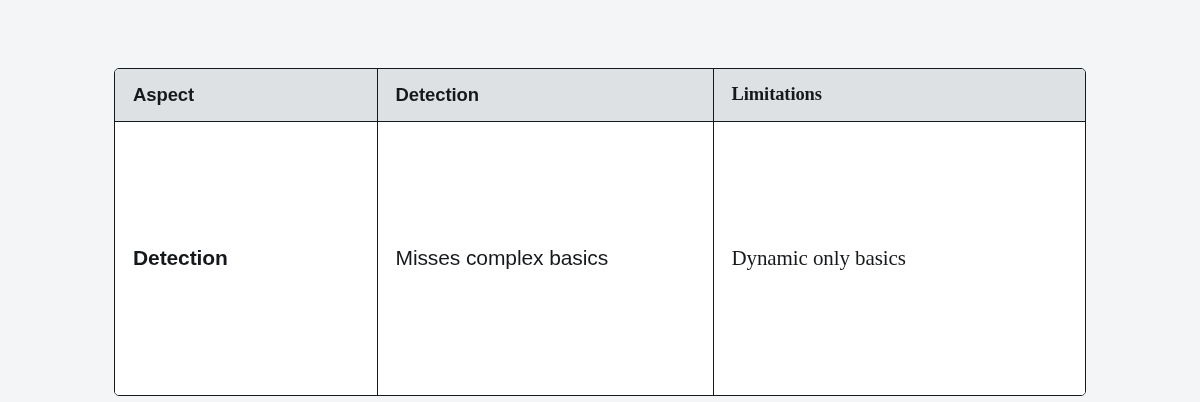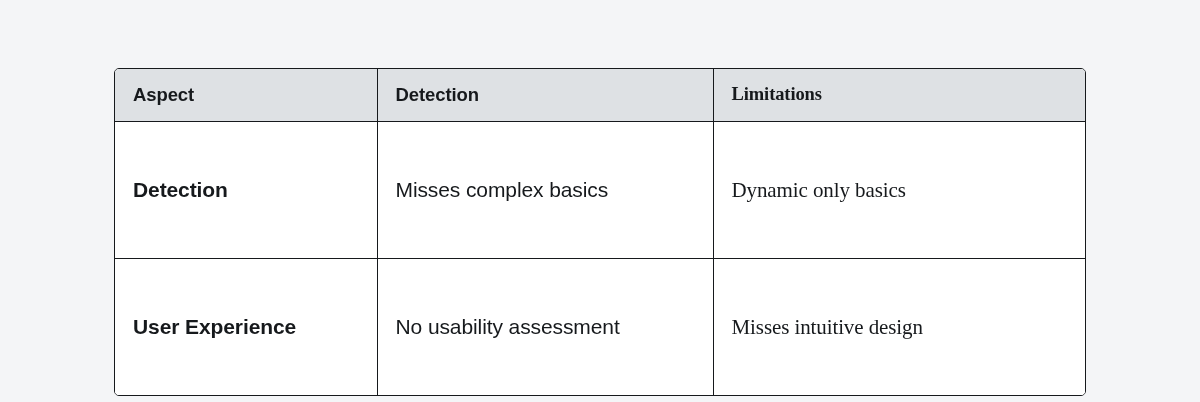--- a/index.html
+++ b/index.html
@@ -108,22 +108,17 @@
           <th>Detection</th>
           <th>Limitations</th>
         </tr>
       </thead>
       <tbody>
         <tr>
           <td class="aspect-cell">Detection</td>
           <td>Misses complex basics</td>
           <td>Dynamic only basics</td>
         </tr>
-        <tr>
-          <td class="aspect-cell">User Experience</td>
-          <td>No usability assessment</td>
-          <td>Misses intuitive design</td>
-        </tr>
       </tbody>
     </table>
   </div>
 
 </div>
 
 </body></html>

